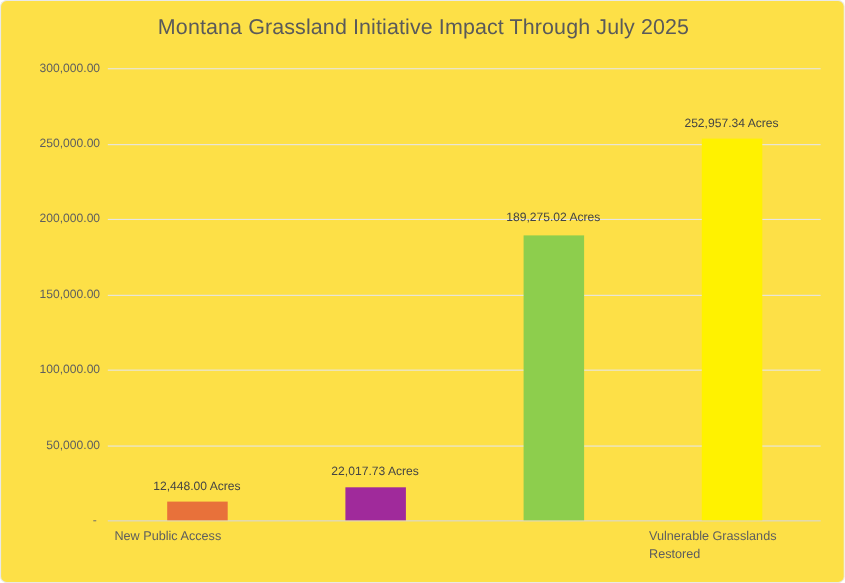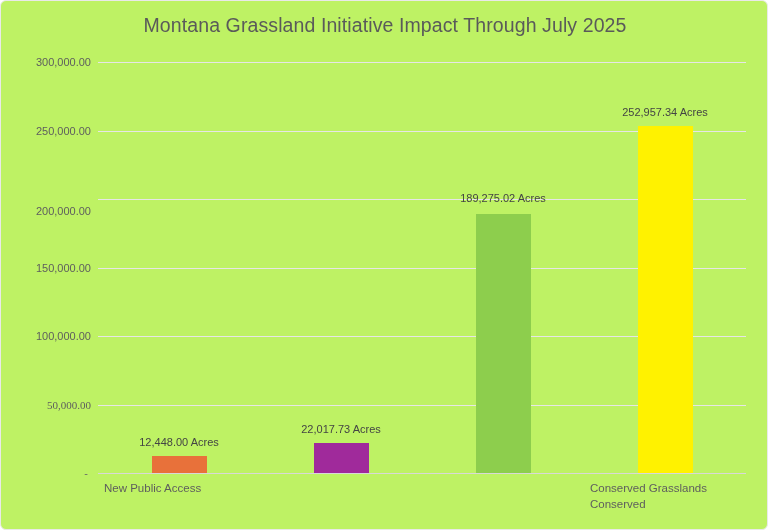--- a/index.html
+++ b/index.html
@@ -12,21 +12,21 @@
     height: 530px;
     font-family: "Liberation Sans", sans-serif;
     overflow: hidden;
   }
 
   #chart-card {
     position: relative;
     width: 768px;
     height: 530px;
     box-sizing: border-box;
-    background: #bef264;
+    background: #fde047;
     border: 1px solid #e9e9e9;
     border-radius: 6px;
     overflow: hidden;
   }
 
   #chart-title {
     position: absolute;
     left: 0;
     top: 13px;
     width: 768px;
@@ -116,24 +116,24 @@
 </style>
 </head>
 <body>
 
 <div id="chart-card">
 
   <div id="chart-title">Montana Grassland Initiative Impact Through July 2025</div>
 
   <div id="y-axis-labels">
       <div class="y-tick-label zero-tick" style="top: 472px;">-</div>
-      <div class="y-tick-label" style="top: 403.5px; font-family: Liberation Serif, serif;">50,000.00</div>
+      <div class="y-tick-label" style="top: 403.5px;">50,000.00</div>
       <div class="y-tick-label" style="top: 335px;">100,000.00</div>
       <div class="y-tick-label" style="top: 266.5px;">150,000.00</div>
-      <div class="y-tick-label" style="top: 198px; margin-top: 12px;">200,000.00</div>
+      <div class="y-tick-label" style="top: 198px;">200,000.00</div>
       <div class="y-tick-label" style="top: 129.5px;">250,000.00</div>
       <div class="y-tick-label" style="top: 61px;">300,000.00</div>
     </div>
 
   <div id="plot-area">
       <div class="gridline axis-baseline" style="top: 411px;"></div>
       <div class="gridline" style="top: 342.5px;"></div>
       <div class="gridline" style="top: 274px;"></div>
       <div class="gridline" style="top: 205.5px;"></div>
       <div class="gridline" style="top: 137px;"></div>
@@ -144,16 +144,16 @@
       <div class="bar" style="left: 215.5px; width: 55px; height: 30.1643px; background: rgb(160, 42, 155);"></div>
       <div class="bar-value-label" style="left: 243px; top: 360.836px;">22,017.73  Acres</div>
       <div class="bar" style="left: 377.5px; width: 55px; height: 259.307px; background: rgb(141, 206, 77);"></div>
       <div class="bar-value-label" style="left: 405px; top: 130px;">189,275.02  Acres</div>
       <div class="bar" style="left: 539.5px; width: 55px; height: 346.552px; background: rgb(255, 242, 0);"></div>
       <div class="bar-value-label" style="left: 567px; top: 44.4484px; text-align: center;">252,957.34  Acres</div>
     </div>
 
   <div id="x-axis-labels">
       <div class="x-cat-label" style="left: 81px; width: 150px;">New Public Access</div>
-      <div class="x-cat-label" style="left: 567px; width: 150px;">Conserved Grasslands Conserved</div>
+      <div class="x-cat-label" style="left: 567px; width: 150px;">Vulnerable Grasslands Restored</div>
     </div>
 
 </div>
 
 </body></html>

